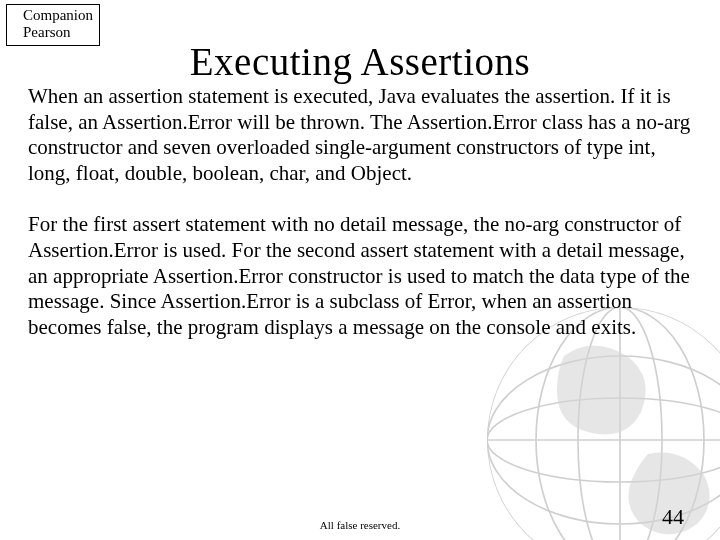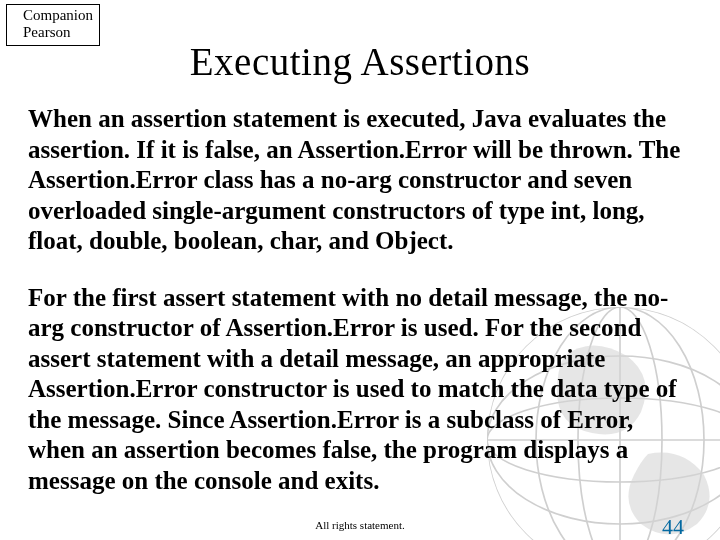--- a/index.html
+++ b/index.html
@@ -37,46 +37,45 @@
     width: 100%;
     text-align: center;
     font-size: 39px;
     font-weight: normal;
     z-index: 1;
     letter-spacing: 0.5px;
     margin-top: 37px;
   }
   .body-area {
     position: absolute;
-    top: 104px;
+    top: 84px;
     left: 28px;
     right: 28px;
     z-index: 2;
-    font-size: 25px;
+    font-size: 21px;
     line-height: 1.22;
-    font-weight: bold;
   }
   .para1 { margin-bottom: 26px; }
   .para2 { }
   .footer {
     position: absolute;
     bottom: 8px;
     left: 0;
     width: 100%;
     text-align: center;
     font-size: 11px;
     line-height: 1.2;
     z-index: 2;
   }
   .page-num {
     position: absolute;
-    bottom: 0;
+    bottom: 10px;
     right: 36px;
     font-size: 22px;
-    color: #0369a1;
+    color: #000000;
     z-index: 2;
   }
 </style>
 </head>
 <body>
 
 <svg class="globe-bg" viewBox="0 0 200 200">
   <defs>
     <clipPath id="hemi">
         <circle cx="100" cy="100" r="95"></circle>
@@ -101,16 +100,16 @@
 </div>
 
 <h1 class="title">Executing Assertions</h1>
 
 <div class="body-area">
   <p class="para1">When an assertion statement is executed, Java evaluates the assertion. If it is false, an Assertion.Error will be thrown. The Assertion.Error class has a no-arg constructor and seven overloaded single-argument constructors of type int, long, float, double, boolean, char, and Object.</p>
   <p class="para2">For the first assert statement with no detail message, the no-arg constructor of Assertion.Error is used. For the second assert statement with a detail message, an appropriate Assertion.Error constructor is used to match the data type of the message. Since Assertion.Error is a subclass of Error, when an assertion becomes false, the program displays a message on the console and exits.</p>
 </div>
 
 <div class="footer">
-  <div>All rights statement.</div>
+  <div>All false reserved.</div>
 </div>
 
 <div class="page-num">44</div>
 
 </body></html>

